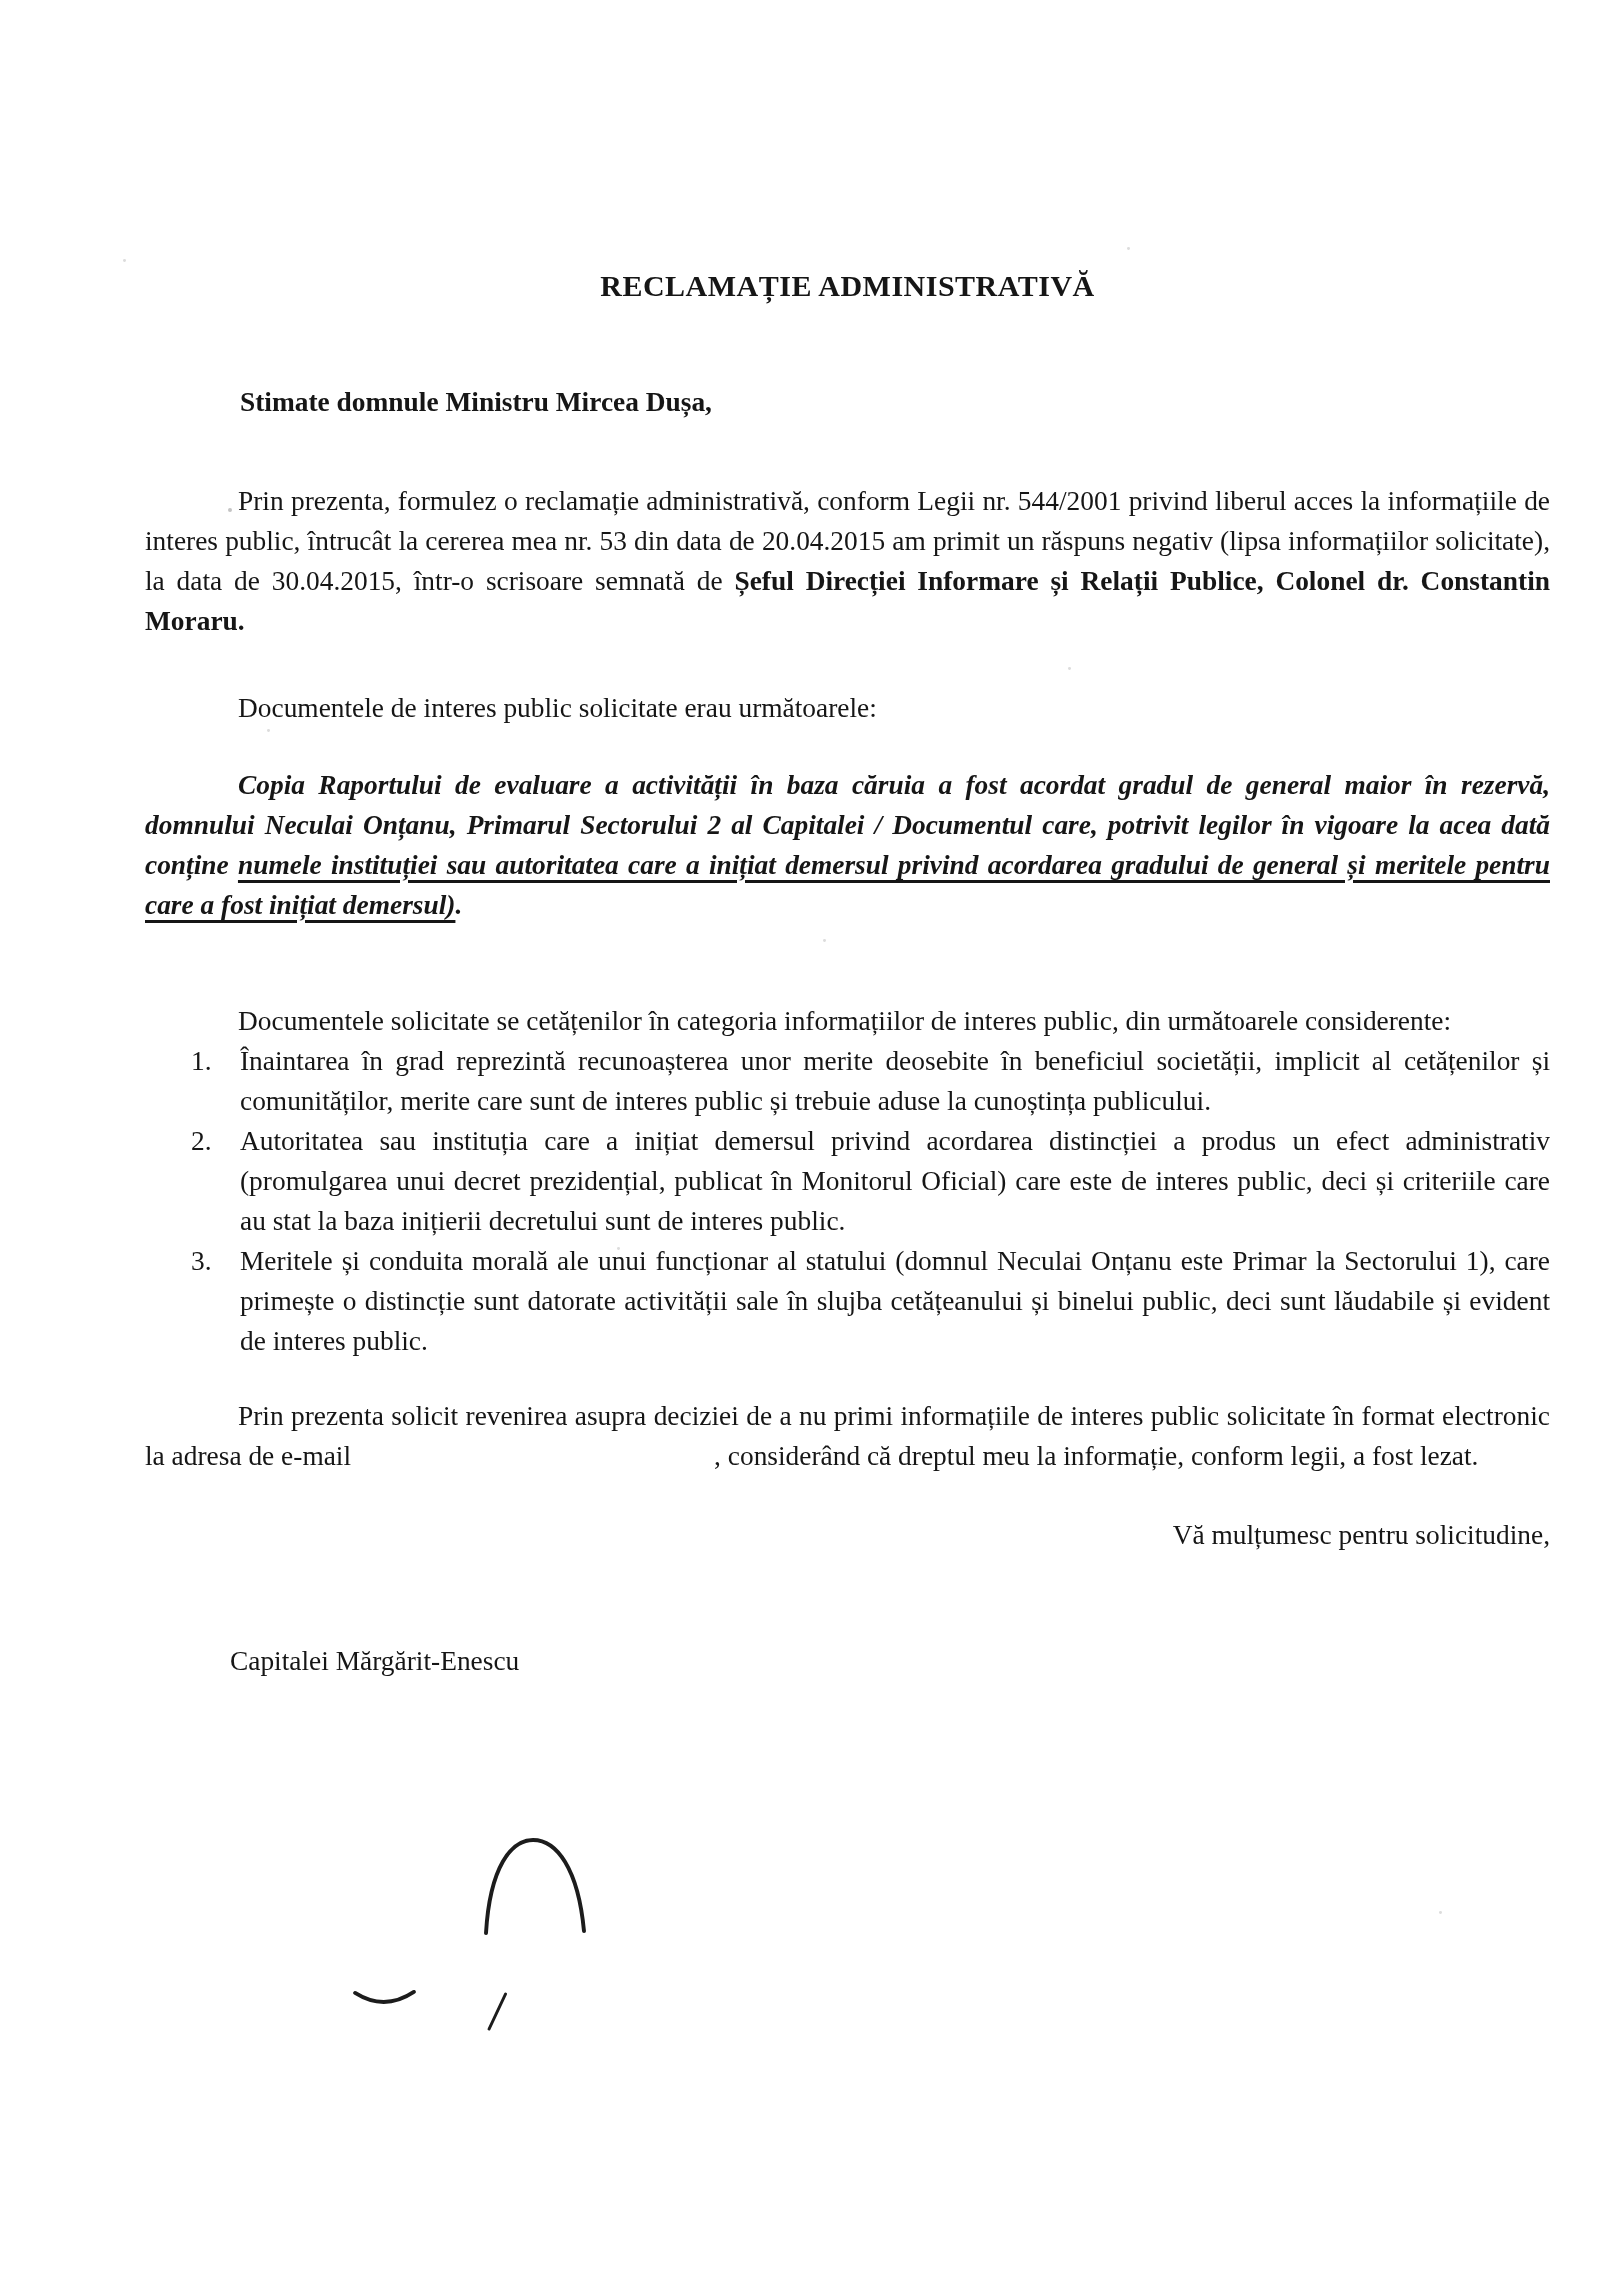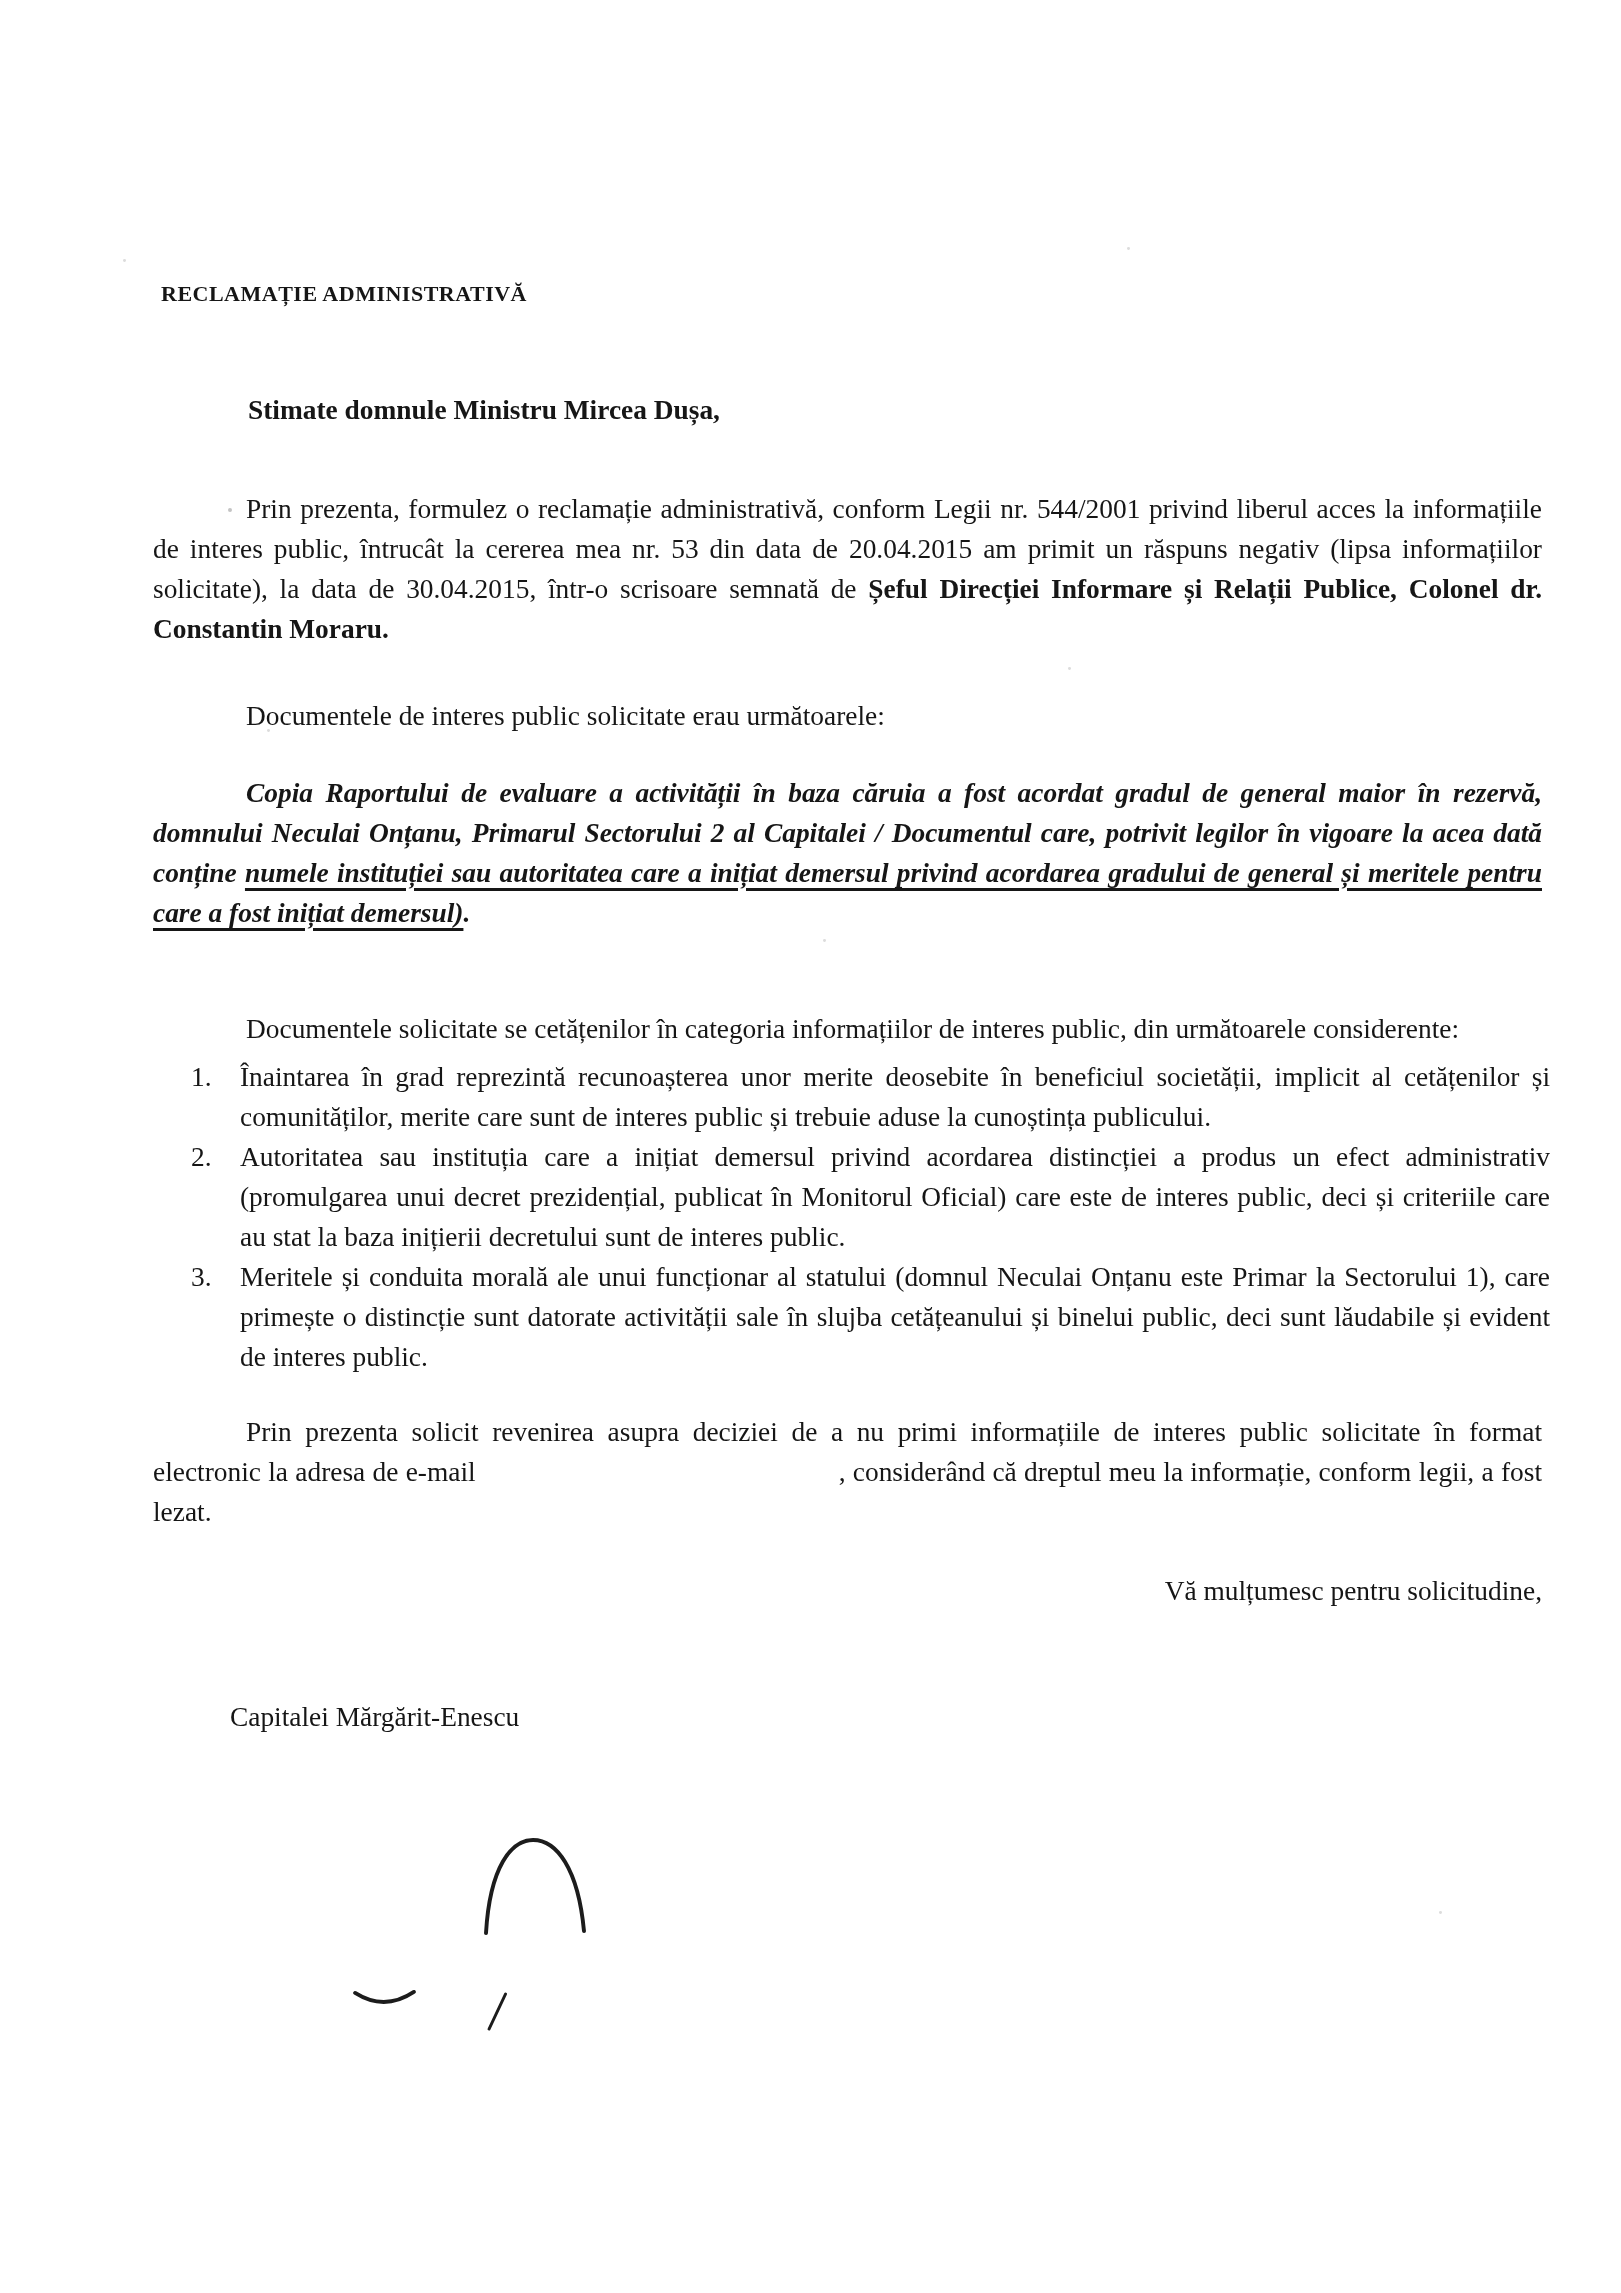--- a/index.html
+++ b/index.html
@@ -7,29 +7,29 @@
     position:relative;
     width:1621px; height:2294px;
     background:#ffffff;
     color:#161616;
     font-family:"Liberation Serif", serif;
     font-size:27.4px;
     box-sizing:border-box;
     padding:0 71px 0 145px;
     overflow:hidden;
   }
-  p { margin:8px; line-height:40px; text-align:justify; }
+  p { margin:0; line-height:40px; text-align:justify; }
   .indent { text-indent:93px; }
   .b { font-weight:bold; }
   .u { text-decoration:underline; text-decoration-thickness:2.5px; text-underline-offset:5.9px; }
 
   .title {
-    margin:16px; padding-top:261px;
-    font-weight:bold;
-    font-size:22px; line-height:33px; letter-spacing:0.5px;
+    margin:8px; padding-top:261px;
+    text-align:center; font-weight:bold;
+    font-size:30px; line-height:33px; letter-spacing:0.5px;
   }
   .address { margin-top:94px; line-height:41px; }
   .address .line { text-align:left; }
   .salutation { margin-top:80px; font-weight:bold; text-indent:95px; text-align:left; line-height:40px; }
   .p1 { margin-top:59px; }
   .p2 { margin-top:47px; text-align:left; }
   .request { margin-top:37px; font-weight:bold;font-style:italic; }
   .p3 { margin-top:76px; }
   .olist { margin:0; padding:0; }
   .li { display:flex; margin-left:46px; line-height:40px; }

